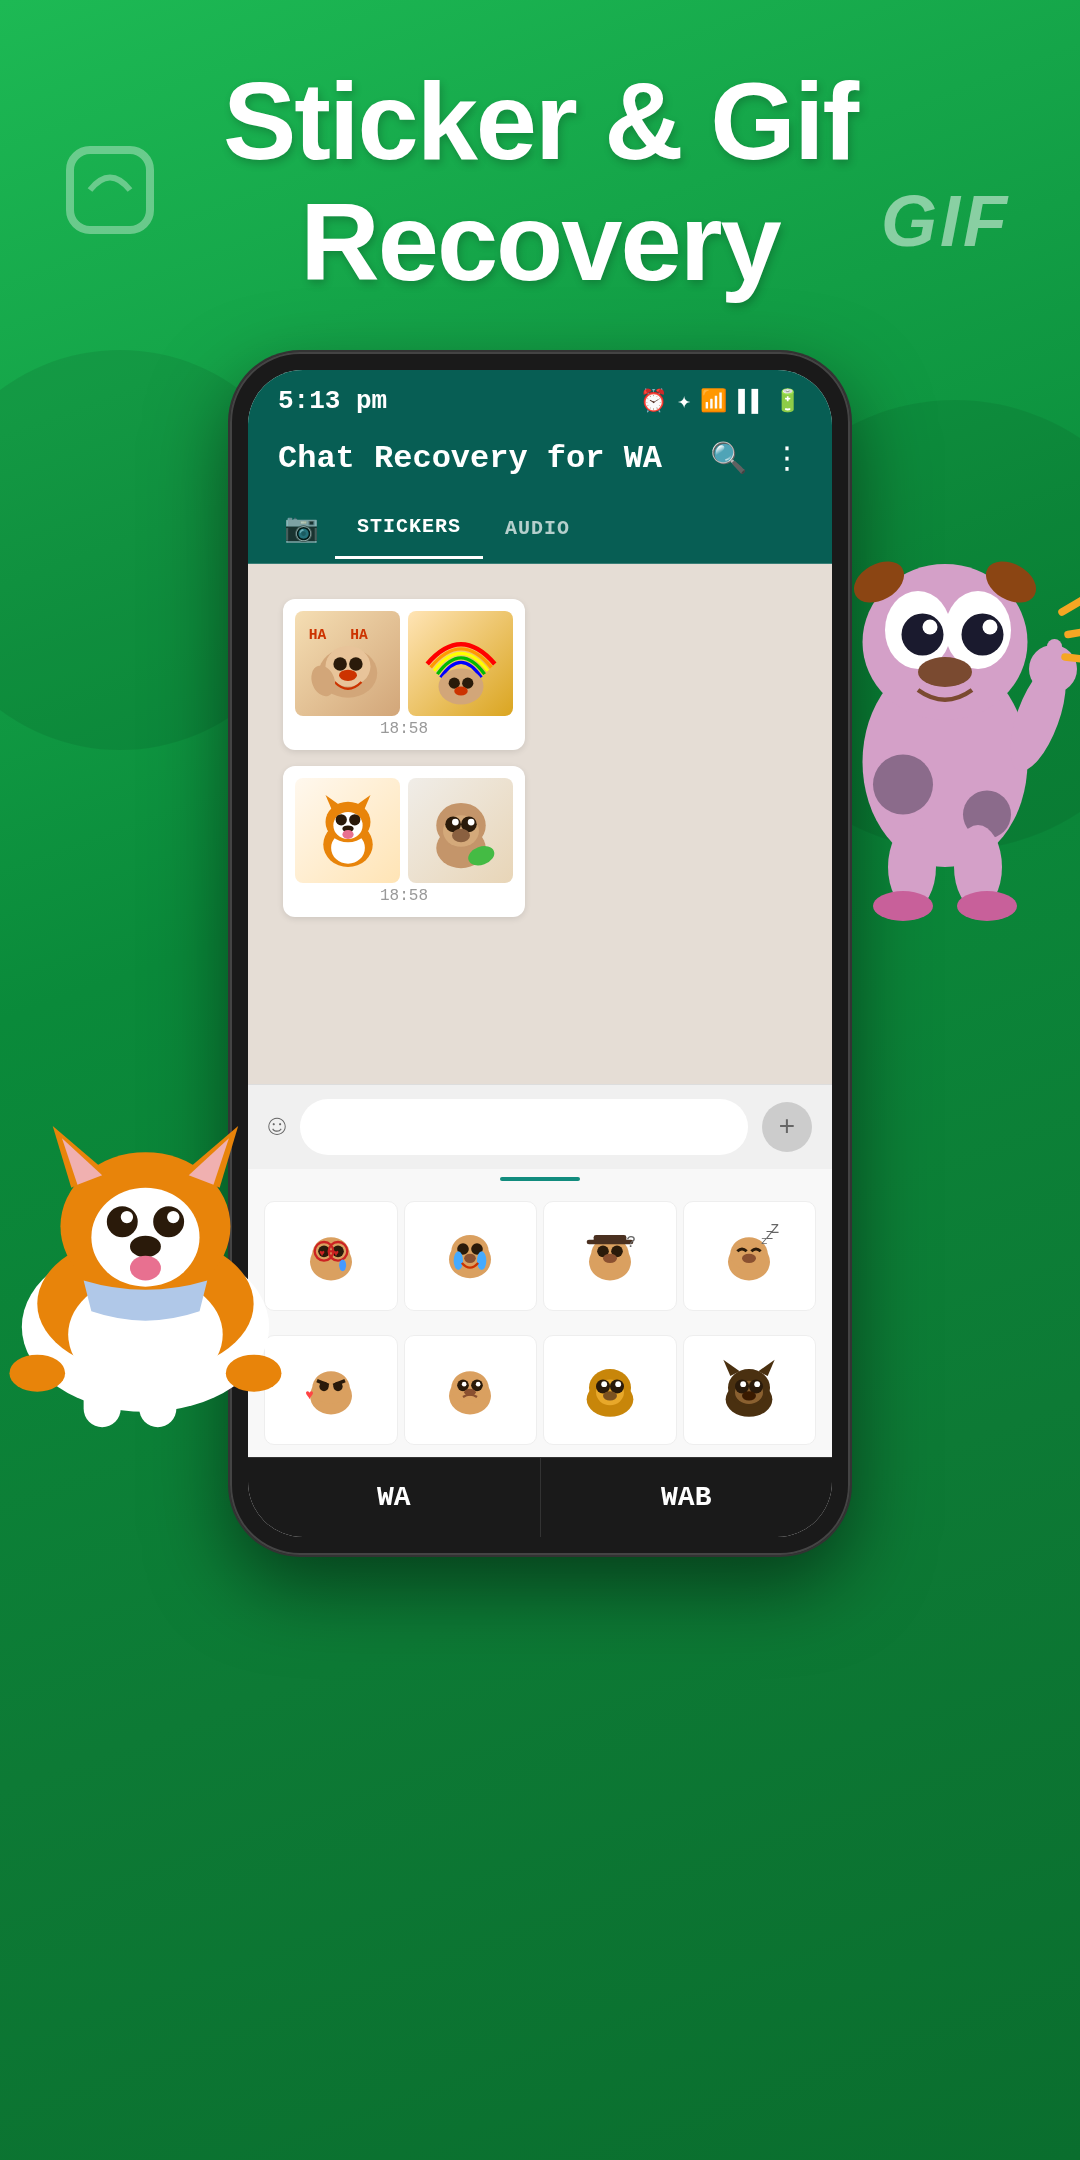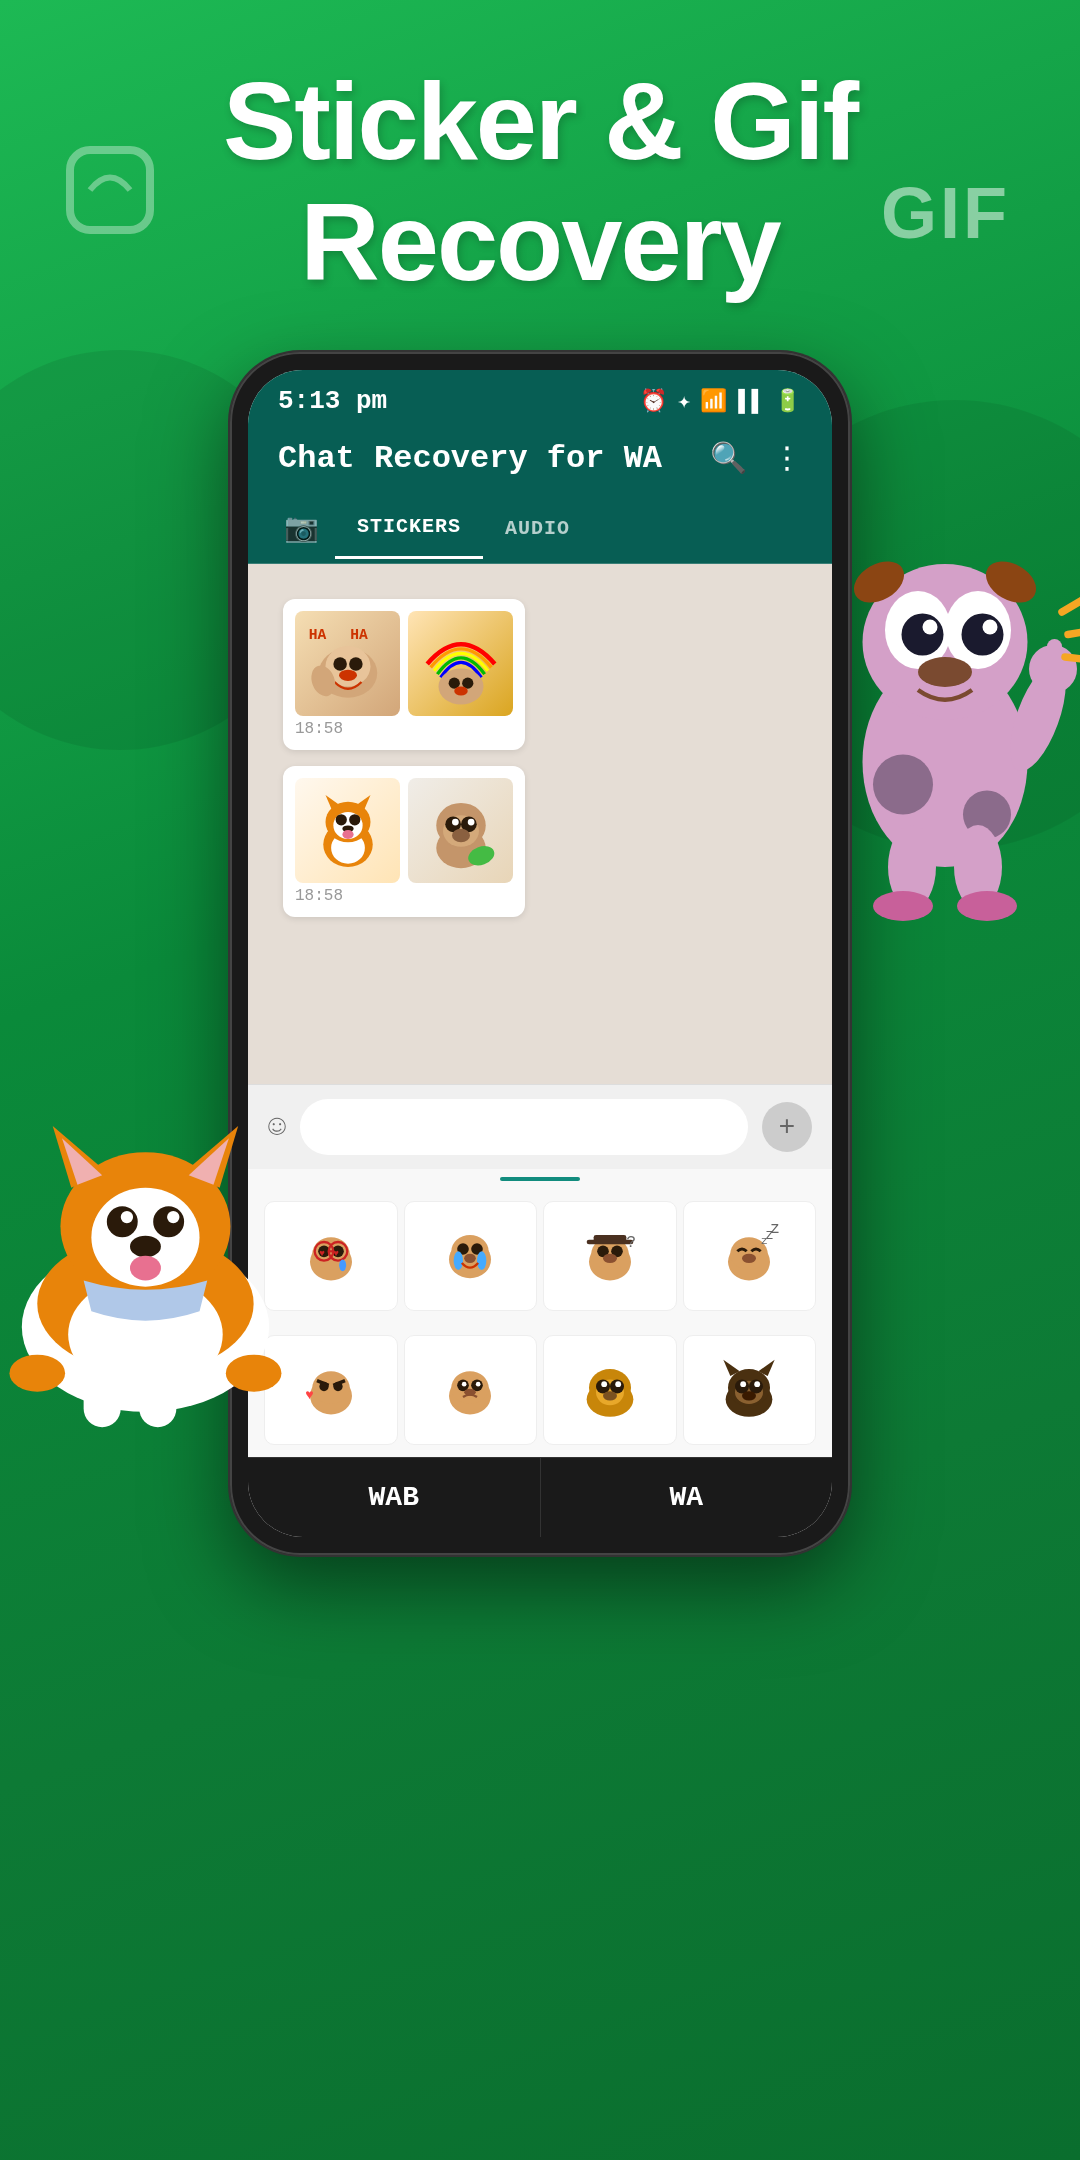--- a/index.html
+++ b/index.html
@@ -64,25 +64,26 @@
     }
     .sticker-icon-tl svg {
       width: 100px;
       height: 100px;
     }
 
     
     .gif-text-tr {
       position: absolute;
       right: 70px;
-      top: 172px;
+      top: 180px;
       z-index: 3;
       font-size: 72px;
       font-weight: 900;
       color: rgba(255,255,255,0.5);
+      font-style: italic;
       letter-spacing: 3px;
     }
 
     
     .phone-wrapper {
       position: relative;
       z-index: 5;
       display: flex;
       justify-content: center;
       align-items: flex-start;
@@ -185,21 +186,21 @@
     .chat-area {
       background: #e5ddd5;
       padding: 35px;
       min-height: 520px;
       position: relative;
     }
 
     .timestamp {
       font-size: 18px;
       color: #999;
-      text-align: left;
+      text-align: center;
       margin-top: 4px;
     }
 
     
     .input-area {
       background: #f0f0f0;
       padding: 14px 20px;
       display: flex;
       align-items: center;
       gap: 14px;
@@ -649,23 +650,23 @@
 
               <path d="M 14 18 L 8 4 L 22 14 Z" fill="#4a3010"></path>
               <path d="M 46 18 L 52 4 L 38 14 Z" fill="#4a3010"></path>
             </svg>
           </div>
         </div>
       </div>
 
       <div class="bottom-tabs">
         <div class="bottom-tab">
+          <span>WA</span>
+        </div>
+        <div class="bottom-tab">
           <span>WAB</span>
-        </div>
-        <div class="bottom-tab">
-          <span>WA</span>
         </div>
       </div>
 
     </div>
   </div>
 
 </div>
 
 </body></html>

